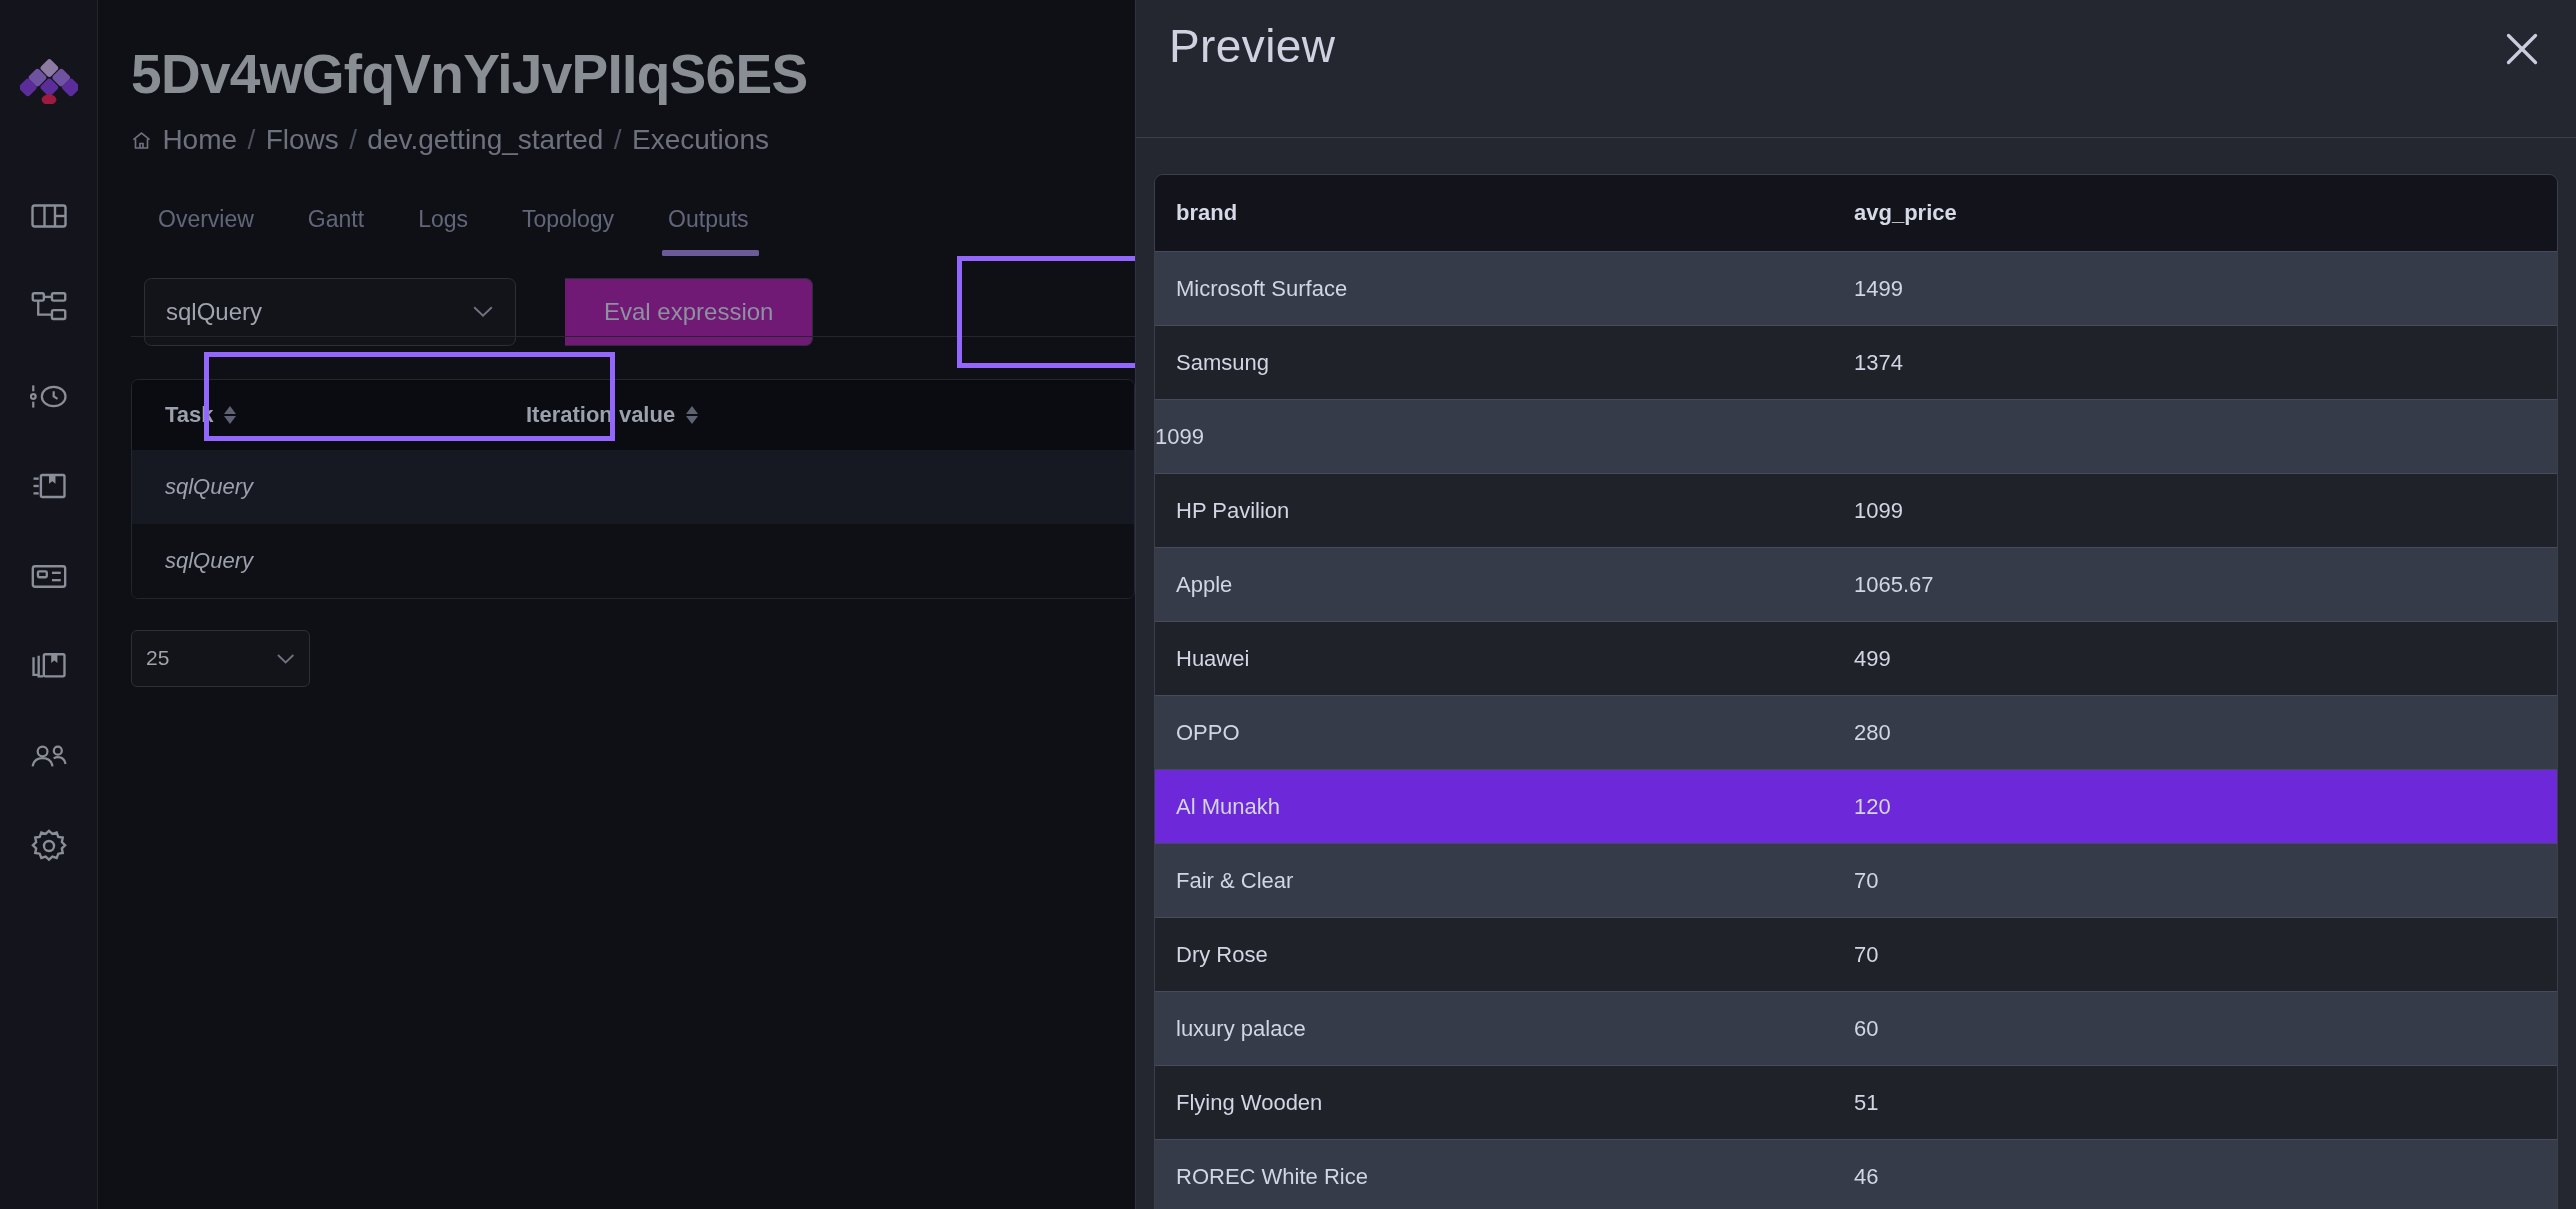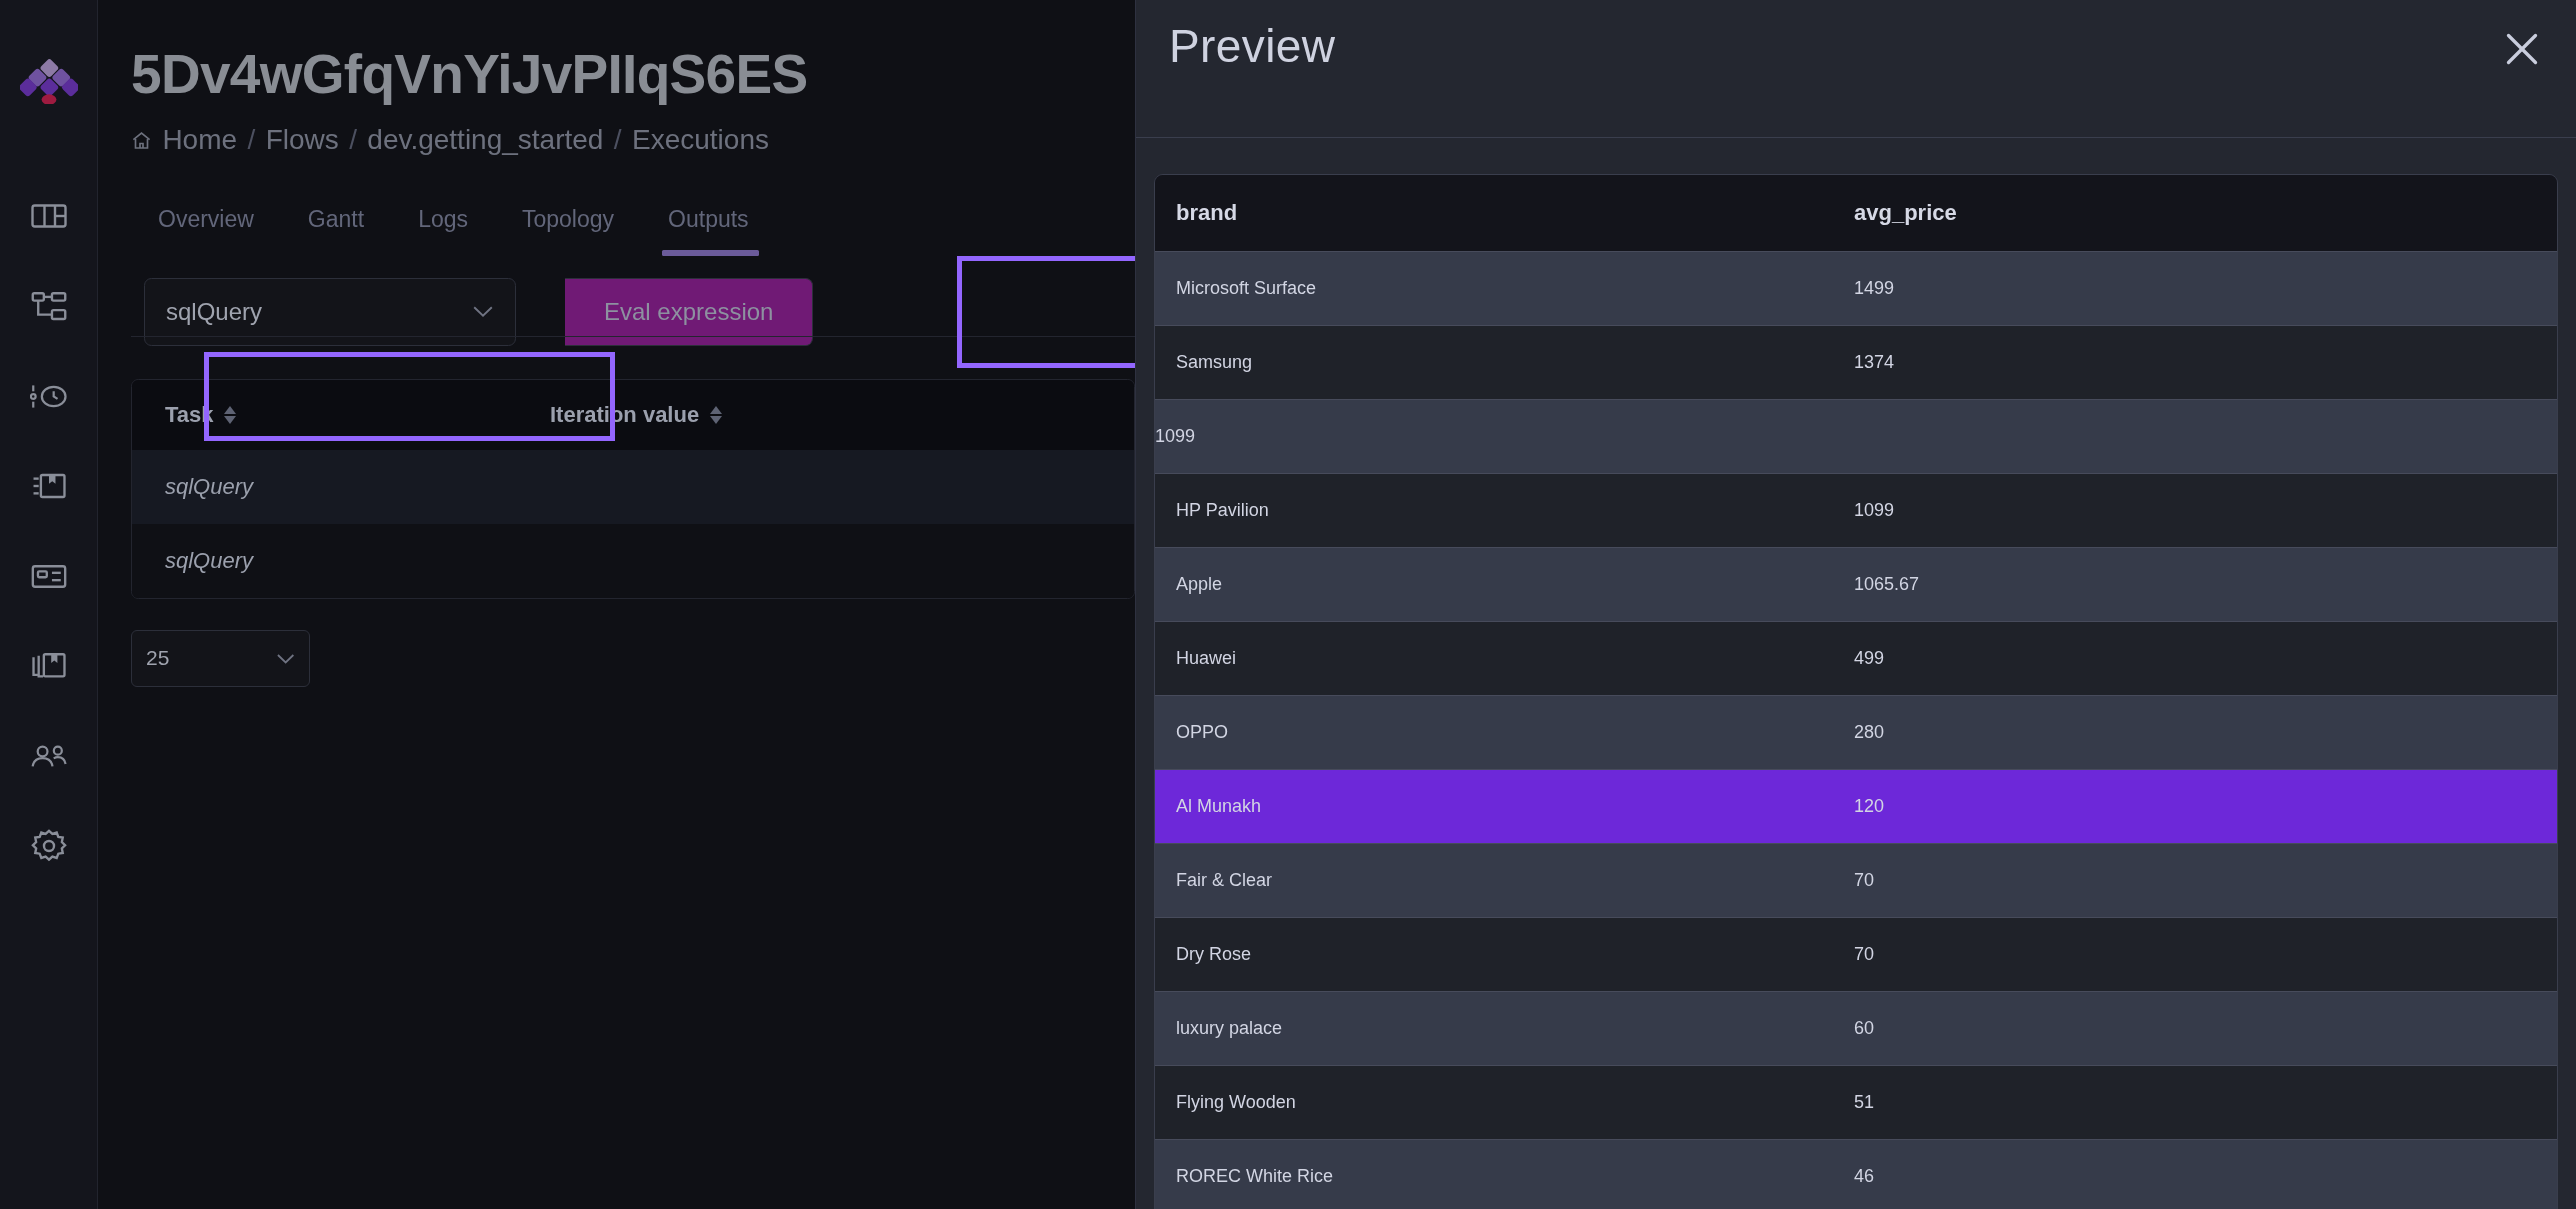--- a/index.html
+++ b/index.html
@@ -82,21 +82,21 @@
     border: 0.7px solid #2c2f3a; border-left: none; border-radius: 0 7.4px 7.4px 0;
     background: #701a75; display: flex; align-items: center; cursor: pointer;
   }
   .eval-btn span { font-size: 24px; color: #8d91a0; }
 
   
   .task-table {
     margin: 33px 0 0 33px; width: 1004px;
     border: 0.7px solid #23252f; border-radius: 7.4px; overflow: hidden;
   }
-  .tt-head { display: flex; background: #0b0c11; height: 70px; align-items: center; gap: 24px; }
+  .tt-head { display: flex; background: #0b0c11; height: 70px; align-items: center; }
   .tt-th { font-size: 22px; font-weight: 700; color: #9ba0ad; display: flex; align-items: center; gap: 10.4px; }
   .tt-th.c1 { width: 394px; padding-left: 33px; }
   .tt-th.c2 { flex: 1; }
   .sort { display: inline-flex; flex-direction: column; gap: 2.2px; }
   .sort i { display: block; width: 0; height: 0; border-left: 6.7px solid transparent; border-right: 6.7px solid transparent; }
   .sort i.up { border-bottom: 8.2px solid #5e6374; }
   .sort i.dn { border-top: 8.2px solid #5e6374; }
   .tt-row { display: flex; height: 74px; align-items: center; }
   .tt-row.odd  { background: #161922; }
   .tt-row.even { background: #0f1015; }
@@ -134,21 +134,21 @@
     width: 100%;
   }
   .pv-hrow { display: flex; align-items: center; height: 76px; background: #13141b; }
   .pv-th { font-size: 22px; font-weight: 700; color: #d6d9e6; }
   .pv-th.c1, .pv-td.c1 { width: 699px; padding-left: 21px; }
   .pv-th.c2, .pv-td.c2 { flex: 1; }
   .pv-row { display: flex; align-items: center; height: 74px; border-top: 0.7px solid #474b5b; }
   .pv-row.odd   { background: #363b4a; }
   .pv-row.even  { background: #1f2229; }
   .pv-row.hover { background: #6d28d9; }
-  .pv-td { font-size: 18px; color: #d2d5e3; }
+  .pv-td { font-size: 22px; color: #d2d5e3; }
 </style>
 </head>
 <body>
 
 <div class="app">
 
   <div class="sidebar">
 
     <div class="logo">
       <svg width="58" height="46" viewBox="0 0 78 62">

